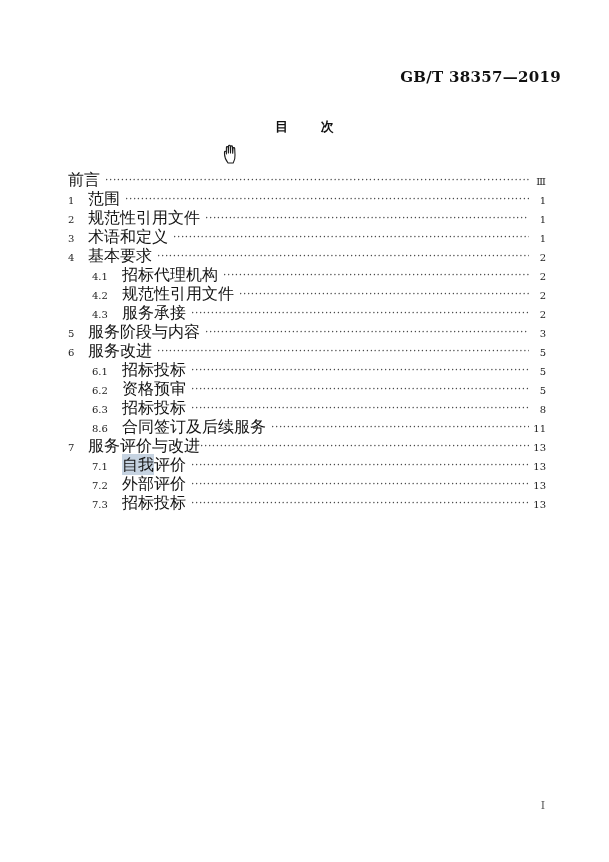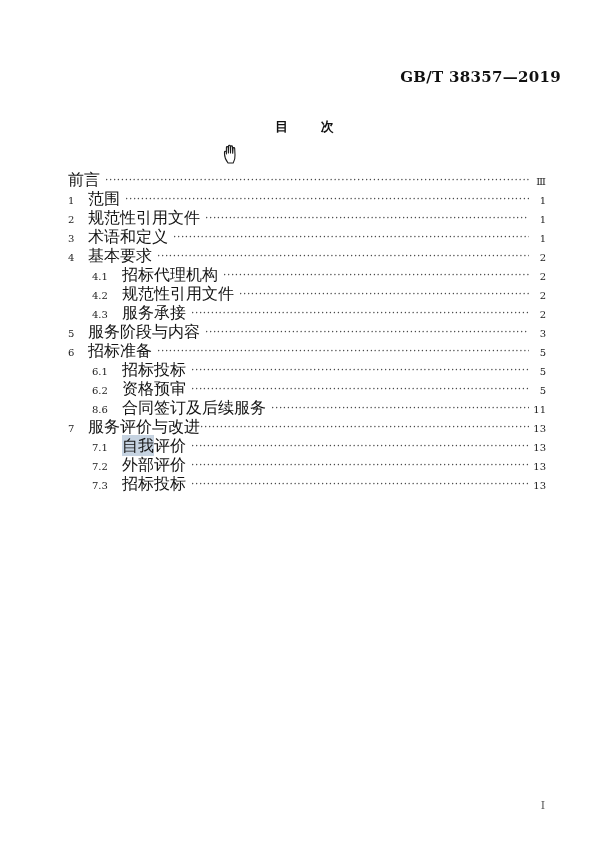--- a/index.html
+++ b/index.html
@@ -211,35 +211,41 @@
         <span class="toc-page">2</span>
       </div>
       <div class="toc-row level-1">
         <span class="toc-num">5</span>
         <span class="toc-label">服务阶段与内容</span>
         <span class="toc-leader"></span>
         <span class="toc-page">3</span>
       </div>
       <div class="toc-row level-1">
         <span class="toc-num">6</span>
-        <span class="toc-label">招标准备</span>
+        <span class="toc-label">服务改进</span>
         <span class="toc-leader"></span>
         <span class="toc-page">5</span>
       </div>
       <div class="toc-row level-2">
         <span class="toc-num">6.1</span>
         <span class="toc-label">招标投标</span>
         <span class="toc-leader"></span>
         <span class="toc-page">5</span>
       </div>
       <div class="toc-row level-2">
         <span class="toc-num">6.2</span>
         <span class="toc-label">资格预审</span>
         <span class="toc-leader"></span>
         <span class="toc-page">5</span>
+      </div>
+      <div class="toc-row level-2">
+        <span class="toc-num">6.3</span>
+        <span class="toc-label">招标投标</span>
+        <span class="toc-leader"></span>
+        <span class="toc-page">8</span>
       </div>
       <div class="toc-row level-2">
         <span class="toc-num">8.6</span>
         <span class="toc-label">合同签订及后续服务</span>
         <span class="toc-leader"></span>
         <span class="toc-page">11</span>
       </div>
       <div class="toc-row level-1 tight">
         <span class="toc-num">7</span>
         <span class="toc-label">服务评价与改进</span>

